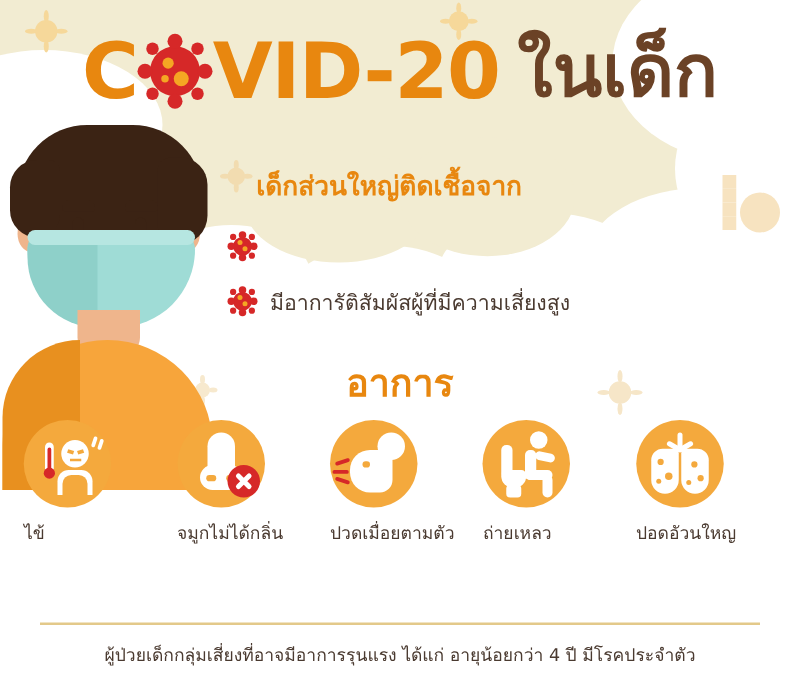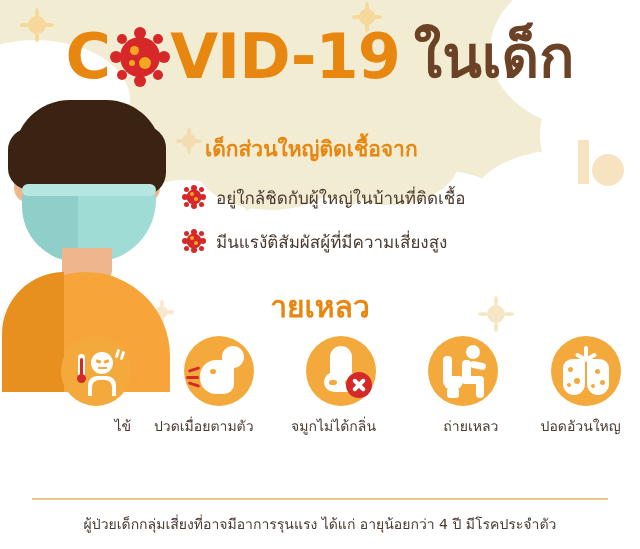--- a/index.html
+++ b/index.html
@@ -138,21 +138,21 @@
     position:absolute;left:0;top:283px;width:640px;text-align:center;
     font-size:30px;font-weight:bold;color:#e8870f;
     font-family:"DejaVu Sans",sans-serif;
   }
   .sym-row{
     position:absolute;left:0;top:336px;width:640px;
     display:flex;justify-content:space-around;align-items:flex-start;
     padding:0 14px;box-sizing:border-box;
   }
   .sym{
-    width:112px;display:flex;flex-direction:column;align-items:flex-end;
+    width:112px;display:flex;flex-direction:column;align-items:flex-start;
   }
   .sym-circle{
     width:70px;height:70px;border-radius:50%;background:#f4a93d;
     position:relative;
   }
   .sym-label{
     margin-top:9px;font-size:14px;color:#4a3a30;text-align:center;
     font-family:"DejaVu Sans",sans-serif;white-space:nowrap;
   }
   
@@ -247,21 +247,21 @@
       <span class="knob" style="left:-1px;top:23px;width:12px;height:12px;"></span>
       <span class="knob" style="left:47px;top:23px;width:12px;height:12px;"></span>
       <span class="knob" style="left:6px;top:6px;width:10px;height:10px;"></span>
       <span class="knob" style="left:42px;top:6px;width:10px;height:10px;"></span>
       <span class="knob" style="left:6px;top:42px;width:10px;height:10px;"></span>
       <span class="knob" style="left:42px;top:42px;width:10px;height:10px;"></span>
       <span class="dot" style="left:19px;top:18px;width:9px;height:9px;background:#f5a623;"></span>
       <span class="dot" style="left:28px;top:29px;width:12px;height:12px;background:#f5a623;"></span>
       <span class="dot" style="left:18px;top:32px;width:6px;height:6px;background:#f5a623;"></span>
     </span>
-    <span class="title-covid">VID-19</span>
+    <span class="title-covid">VID-20</span>
     <span class="title-thai">ในเด็ก</span>
   </div>
 
   <div class="boy">
     <div class="boy-ear" style="left:14px;top:72px;width:24px;height:30px;"></div>
     <div class="boy-ear" style="left:136px;top:72px;width:24px;height:30px;"></div>
     <div class="boy-face"></div>
     <div class="boy-hair"></div>
     <div class="boy-hair2"></div>
     <div class="boy-hair3"></div>
@@ -287,41 +287,40 @@
         <span class="knob" style="left:9px;top:18px;width:6px;height:6px;"></span>
         <span class="knob" style="left:0px;top:9px;width:6px;height:6px;"></span>
         <span class="knob" style="left:18px;top:9px;width:6px;height:6px;"></span>
         <span class="knob" style="left:2px;top:2px;width:5px;height:5px;"></span>
         <span class="knob" style="left:17px;top:2px;width:5px;height:5px;"></span>
         <span class="knob" style="left:2px;top:17px;width:5px;height:5px;"></span>
         <span class="knob" style="left:17px;top:17px;width:5px;height:5px;"></span>
         <span class="dot" style="left:8px;top:7px;width:4px;height:4px;background:#f5a623;"></span>
         <span class="dot" style="left:12px;top:12px;width:4px;height:4px;background:#f5a623;"></span>
       </span>
-      <span class="bullet-text">อยู่ใกล้ชิดกับผู้ใหญ่ในบ้านที่ติดเชื้อ</span>
     </div>
     <div class="bullet-item">
       <span class="bullet-virus virus">
         <span class="body" style="width:15px;height:15px;"></span>
         <span class="knob" style="left:9px;top:0px;width:6px;height:6px;"></span>
         <span class="knob" style="left:9px;top:18px;width:6px;height:6px;"></span>
         <span class="knob" style="left:0px;top:9px;width:6px;height:6px;"></span>
         <span class="knob" style="left:18px;top:9px;width:6px;height:6px;"></span>
         <span class="knob" style="left:2px;top:2px;width:5px;height:5px;"></span>
         <span class="knob" style="left:17px;top:2px;width:5px;height:5px;"></span>
         <span class="knob" style="left:2px;top:17px;width:5px;height:5px;"></span>
         <span class="knob" style="left:17px;top:17px;width:5px;height:5px;"></span>
         <span class="dot" style="left:8px;top:7px;width:4px;height:4px;background:#f5a623;"></span>
         <span class="dot" style="left:12px;top:12px;width:4px;height:4px;background:#f5a623;"></span>
       </span>
-      <span class="bullet-text">มีนแรงัติสัมผัสผู้ที่มีความเสี่ยงสูง</span>
-    </div>
-  </div>
-
-  <div class="sym-head">ายเหลว</div>
+      <span class="bullet-text">มีอาการัติสัมผัสผู้ที่มีความเสี่ยงสูง</span>
+    </div>
+  </div>
+
+  <div class="sym-head">อาการ</div>
 
   <div class="sym-row">
 
     <div class="sym">
       <div class="sym-circle">
         <div class="ic ic-w" style="left:17px;top:18px;width:7px;height:26px;border-radius:4px;"></div>
         <div class="ic ic-r" style="left:19px;top:22px;width:3px;height:18px;border-radius:2px;"></div>
         <div class="ic ic-r" style="left:16px;top:38px;width:9px;height:9px;border-radius:50%;"></div>
         <div class="ic ic-w" style="left:30px;top:16px;width:22px;height:22px;border-radius:50%;"></div>
         <div class="ic" style="left:35px;top:24px;width:5px;height:3px;background:#f4a93d;transform:rotate(18deg);"></div>
@@ -330,41 +329,41 @@
         <div class="ic ic-w" style="left:27px;top:40px;width:28px;height:20px;border-radius:9px 9px 0 0;"></div>
         <div class="ic" style="left:31px;top:44px;width:20px;height:16px;background:#f4a93d;border-radius:7px 7px 0 0;"></div>
         <div class="ic ic-w" style="left:55px;top:13px;width:3px;height:9px;border-radius:2px;transform:rotate(18deg);"></div>
         <div class="ic ic-w" style="left:60px;top:15px;width:3px;height:9px;border-radius:2px;transform:rotate(18deg);"></div>
       </div>
       <div class="sym-label">ไข้</div>
     </div>
 
     <div class="sym">
       <div class="sym-circle">
-        <div class="ic ic-w" style="left:38px;top:10px;width:22px;height:22px;border-radius:50%;"></div>
-        <div class="ic ic-w" style="left:16px;top:24px;width:34px;height:34px;border-radius:16px 6px 10px 16px;"></div>
-        <div class="ic" style="left:26px;top:33px;width:6px;height:5px;background:#f4a93d;border-radius:3px;"></div>
-        <div class="ic ic-r" style="left:4px;top:32px;width:12px;height:3px;border-radius:2px;transform:rotate(-18deg);"></div>
-        <div class="ic ic-r" style="left:2px;top:40px;width:13px;height:3px;border-radius:2px;"></div>
-        <div class="ic ic-r" style="left:4px;top:47px;width:12px;height:3px;border-radius:2px;transform:rotate(18deg);"></div>
-      </div>
-      <div class="sym-label">ปวดเมื่อยตามตัว</div>
-    </div>
-
-    <div class="sym">
-      <div class="sym-circle">
         <div class="ic ic-w" style="left:24px;top:10px;width:22px;height:40px;border-radius:11px 11px 4px 4px;"></div>
         <div class="ic ic-w" style="left:18px;top:36px;width:34px;height:20px;border-radius:14px;"></div>
         <div class="ic" style="left:23px;top:44px;width:8px;height:5px;background:#f4a93d;border-radius:4px;"></div>
         <div class="ic" style="left:39px;top:44px;width:8px;height:5px;background:#f4a93d;border-radius:4px;"></div>
         <div class="ic ic-r" style="left:40px;top:36px;width:26px;height:26px;border-radius:50%;"></div>
         <div class="ic ic-w" style="left:51px;top:41px;width:4px;height:16px;border-radius:2px;transform:rotate(45deg);"></div>
         <div class="ic ic-w" style="left:51px;top:41px;width:4px;height:16px;border-radius:2px;transform:rotate(-45deg);"></div>
       </div>
       <div class="sym-label">จมูกไม่ได้กลิ่น</div>
+    </div>
+
+    <div class="sym">
+      <div class="sym-circle">
+        <div class="ic ic-w" style="left:38px;top:10px;width:22px;height:22px;border-radius:50%;"></div>
+        <div class="ic ic-w" style="left:16px;top:24px;width:34px;height:34px;border-radius:16px 6px 10px 16px;"></div>
+        <div class="ic" style="left:26px;top:33px;width:6px;height:5px;background:#f4a93d;border-radius:3px;"></div>
+        <div class="ic ic-r" style="left:4px;top:32px;width:12px;height:3px;border-radius:2px;transform:rotate(-18deg);"></div>
+        <div class="ic ic-r" style="left:2px;top:40px;width:13px;height:3px;border-radius:2px;"></div>
+        <div class="ic ic-r" style="left:4px;top:47px;width:12px;height:3px;border-radius:2px;transform:rotate(18deg);"></div>
+      </div>
+      <div class="sym-label">ปวดเมื่อยตามตัว</div>
     </div>
 
     <div class="sym">
       <div class="sym-circle">
         <div class="ic ic-w" style="left:38px;top:9px;width:14px;height:14px;border-radius:50%;"></div>
         <div class="ic ic-w" style="left:34px;top:24px;width:9px;height:24px;border-radius:4px;"></div>
         <div class="ic ic-w" style="left:34px;top:40px;width:22px;height:8px;border-radius:4px;"></div>
         <div class="ic ic-w" style="left:48px;top:44px;width:8px;height:18px;border-radius:4px;"></div>
         <div class="ic ic-w" style="left:42px;top:26px;width:16px;height:7px;border-radius:4px;transform:rotate(12deg);"></div>
         <div class="ic ic-w" style="left:15px;top:20px;width:9px;height:26px;border-radius:4px;"></div>

